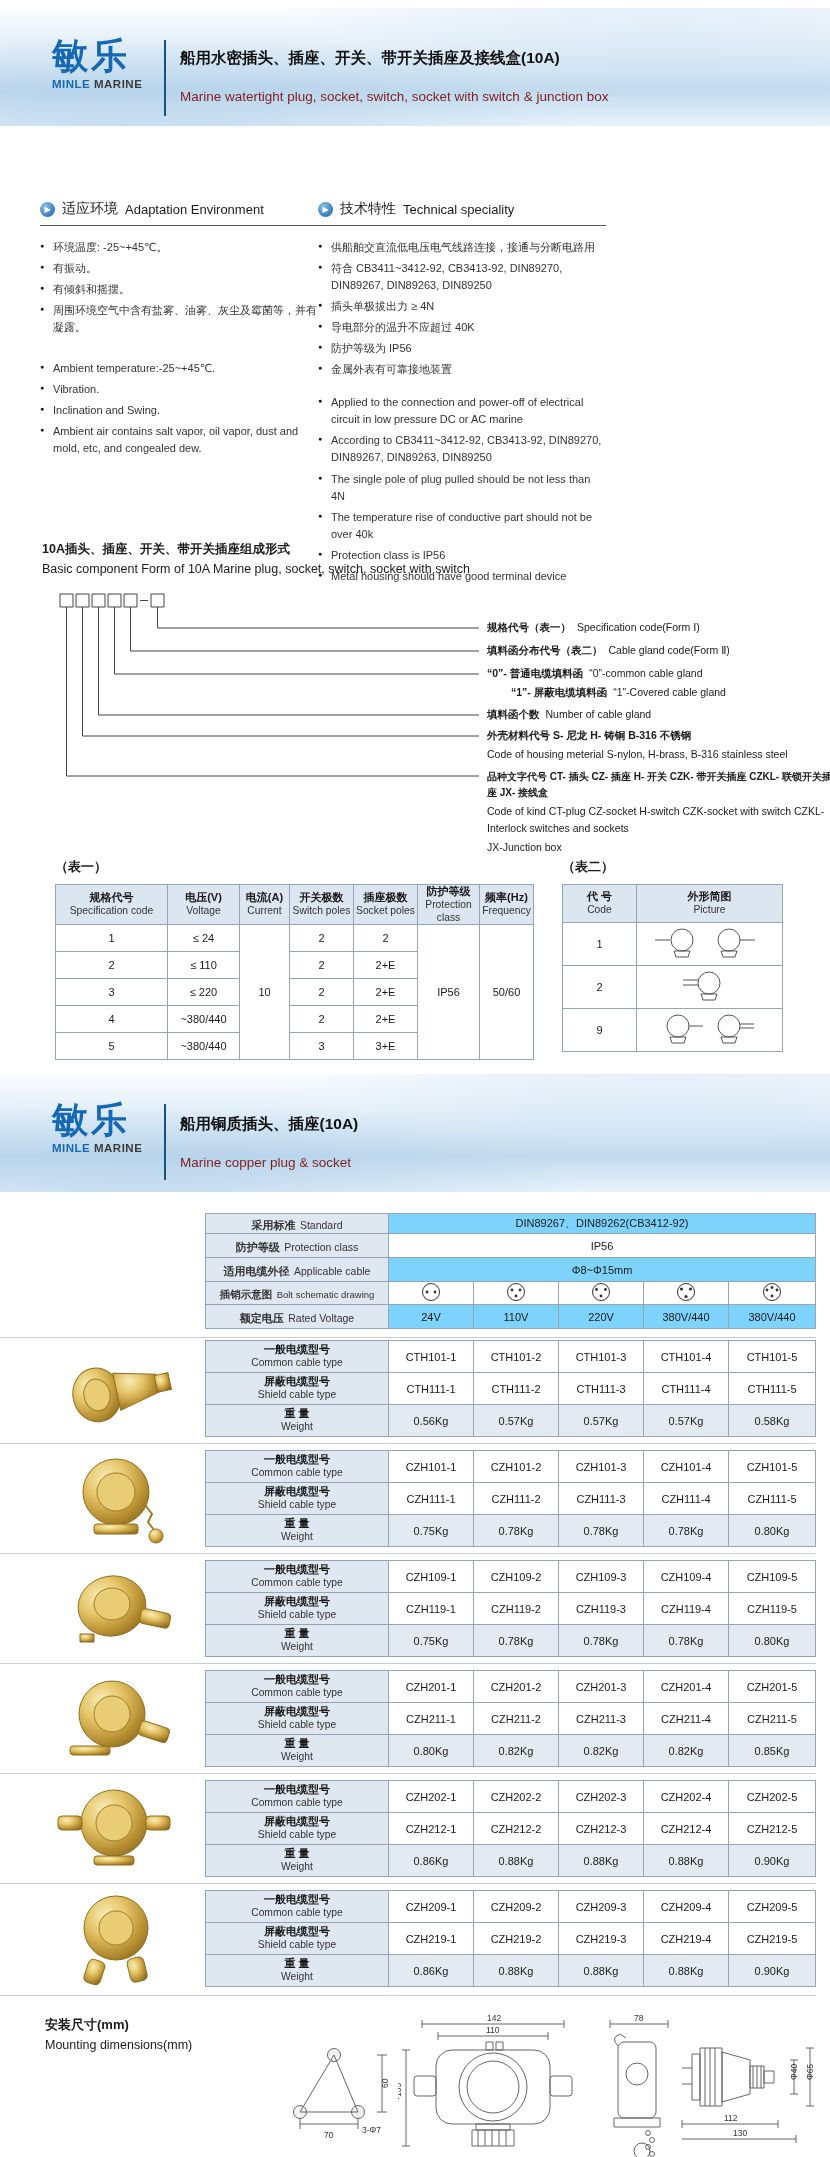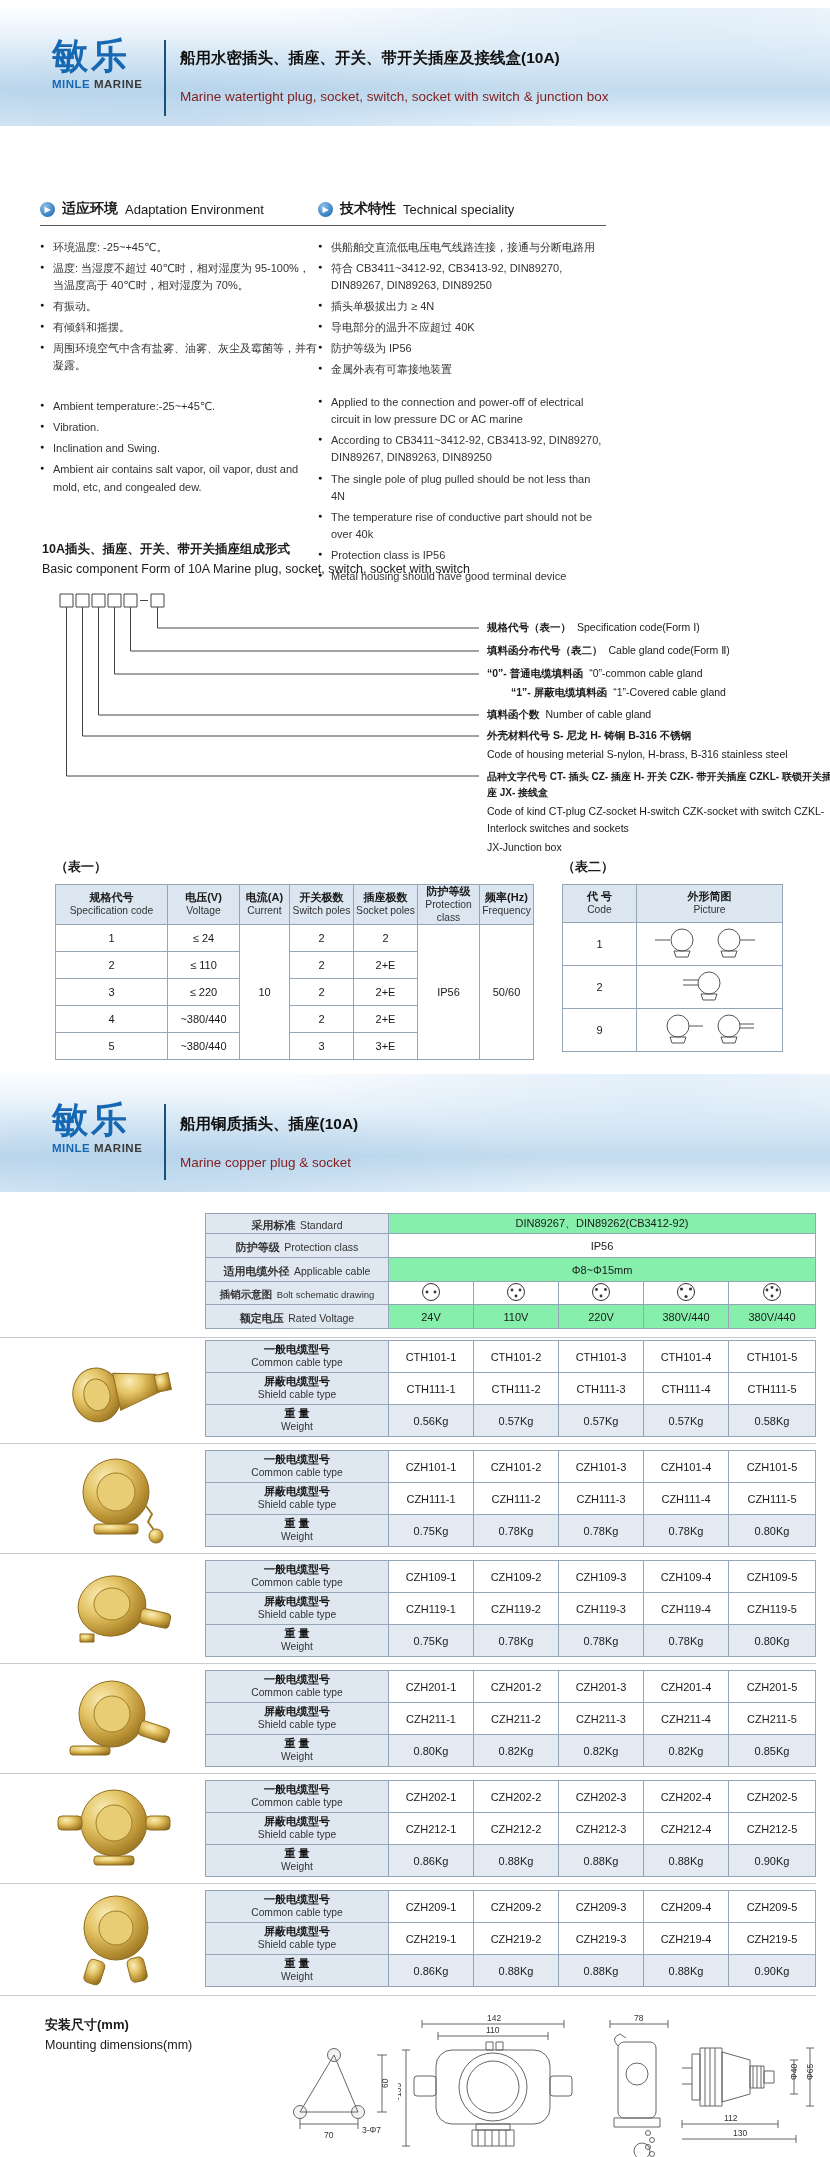--- a/index.html
+++ b/index.html
@@ -13,36 +13,36 @@
   .logo-cn{font-size:36px;font-weight:bold;color:#1668b3;letter-spacing:3px;line-height:1}
   .logo-en{font-size:11.5px;letter-spacing:.5px;margin-top:4px;white-space:nowrap}
   .logo-en .b{color:#1668b3;font-weight:bold}
   .logo-en .m{color:#3a3a3a;font-weight:bold}
   .vdiv{position:absolute;width:2px;background:#17527d}
   .t-cn{font-size:15.5px;font-weight:bold;color:#111;white-space:nowrap}
   .t-en{font-size:13.5px;color:#7f1d1d;margin-top:20px;white-space:nowrap}
   .sec-head{display:flex;align-items:center;gap:7px;border-bottom:1.5px solid #555;padding-bottom:7px}
   .sec-icon{width:15px;height:15px;border-radius:50%;flex:none;color:#fff;font-size:8px;line-height:15px;text-align:center;
             background:radial-gradient(circle at 35% 30%,#8fc0e8,#2b77b9 75%)}
-  .sh-cn{font-size:14px;font-weight:bold;color:#1a1a1a;white-space:nowrap}
+  .sh-cn{font-size:14px;font-weight:normal;color:#1a1a1a;white-space:nowrap}
   .sh-en{font-size:13px;color:#1a1a1a;white-space:nowrap}
   .blist{margin:13px 0 0;padding:0;font-size:11px;line-height:1.55;color:#333}
   .blist li{list-style:none;position:relative;padding-left:13px;margin-bottom:4px}
   .blist li::before{content:"●";position:absolute;left:0;top:2px;font-size:7px;color:#111}
   .ft-cn{font-size:12.5px;font-weight:bold;color:#1a1a1a}
   .ft-en{font-size:12.5px;color:#1a1a1a;margin-top:4px}
   .cap{font-size:13px;font-weight:bold;color:#1a1a1a}
   table.f{border-collapse:collapse;table-layout:fixed}
   table.f td,table.f th{border:1px solid #93a5b6;text-align:center;vertical-align:middle;padding:0 2px;overflow:hidden}
   table.f th{background:#dbe6f1;font-weight:normal}
   .hc{font-size:11px;font-weight:bold;color:#1a1a1a;display:block;line-height:1.25}
   .he{font-size:10.3px;color:#333;display:block;line-height:1.25}
   td.val{font-size:11px;color:#1a1a1a;background:#fff}
   td.lblc{background:#dfe8f1}
-  tr.ti td.val{background:#86efac}
+  tr.ti td.val{background:#7dd3fc}
   tr.wrow td.val{background:#e3eaf2}
   .tree-label{position:absolute;font-size:10.5px;color:#1a1a1a;white-space:nowrap}
   .tl-cn{font-weight:bold}
   .tl-en{font-weight:normal;margin-left:6px}
   .wrapok{white-space:normal;width:345px;line-height:1.6}
   .sep{position:absolute;left:0;width:816px;border-top:1px solid #c7ccd2}
   .dimtxt{font-size:8.5px;fill:#333}
   .draw line,.draw path,.draw rect,.draw circle,.draw ellipse,.draw polygon,.draw polyline{vector-effect:non-scaling-stroke}
 </style>
 </head>
@@ -78,21 +78,20 @@
   </div>
 
   <div class="abs" style="left:40px;top:200px;width:278px">
     <div class="sec-head">
       <span class="sec-icon">▶</span>
       <span class="sh-cn">适应环境</span>
       <span class="sh-en">Adaptation Environment</span>
     </div>
     <ul class="blist">
       <li>环境温度: -25~+45℃。</li>
-      <li>温度: 当湿度不超过 40℃时，相对湿度为 95-100%，当温度高于 40℃时，相对湿度为 70%。</li>
       <li>有振动。</li>
       <li>有倾斜和摇摆。</li>
       <li>周围环境空气中含有盐雾、油雾、灰尘及霉菌等，并有凝露。</li>
     </ul>
     <ul class="blist" style="margin-top:24px">
       <li>Ambient temperature:-25~+45℃.</li>
       <li>Vibration.</li>
       <li>Inclination and Swing.</li>
       <li>Ambient air contains salt vapor, oil vapor, dust and mold, etc, and congealed dew.</li>
     </ul>

